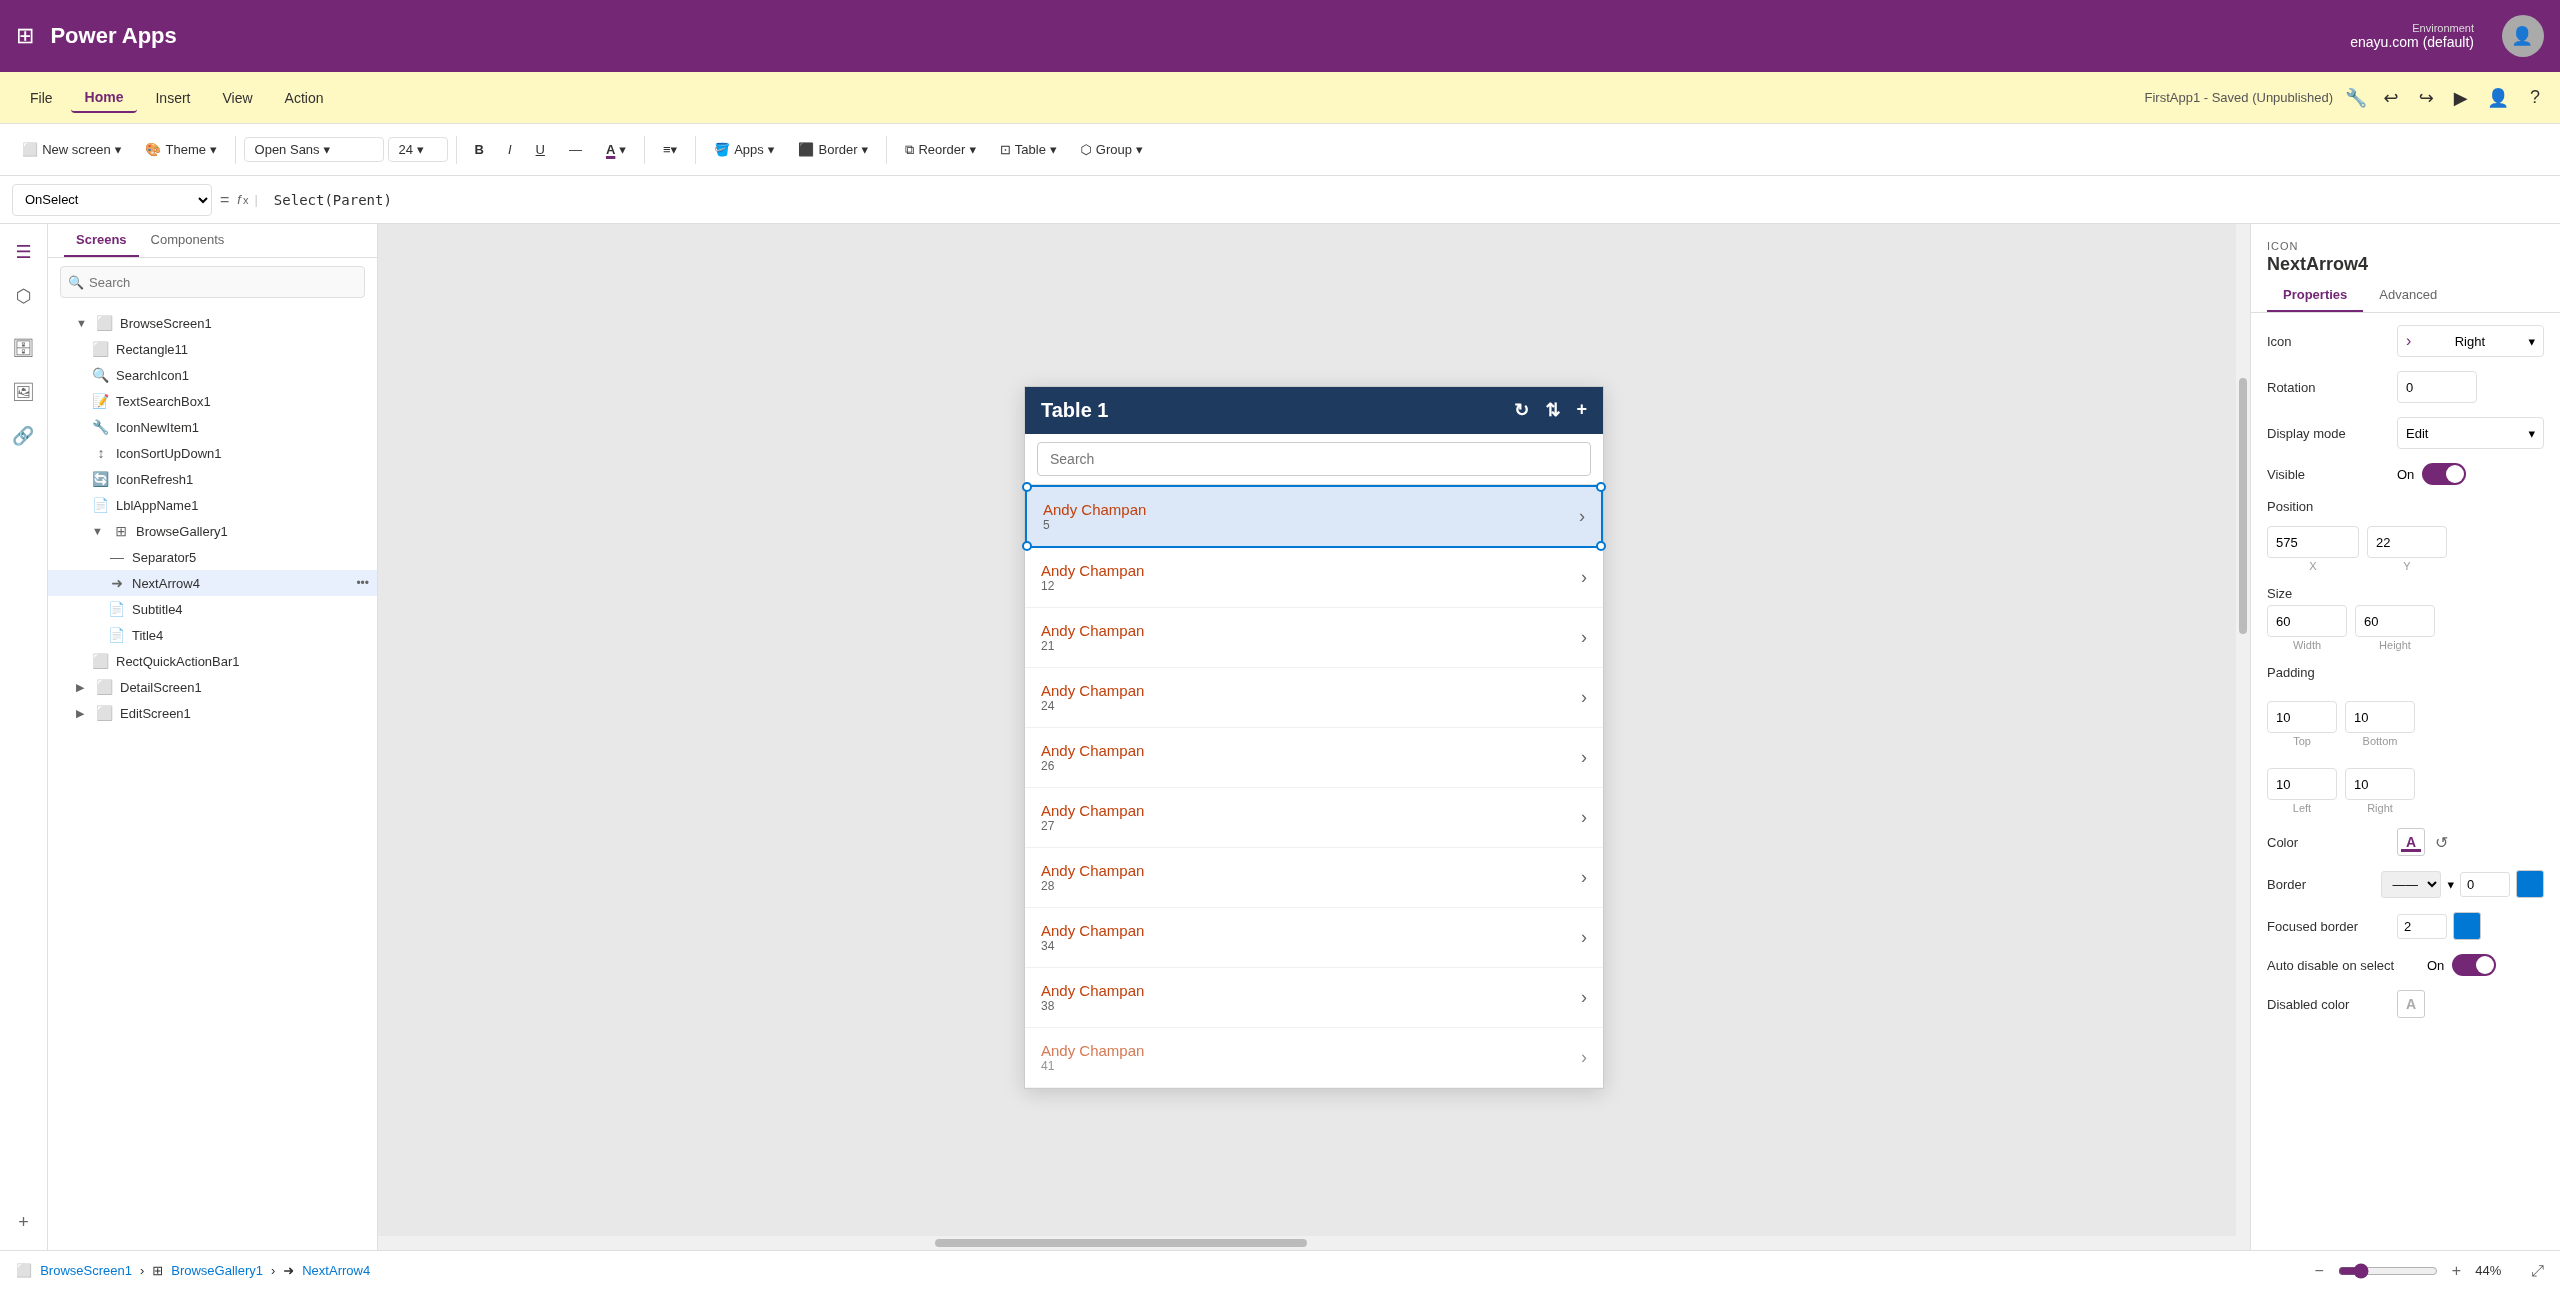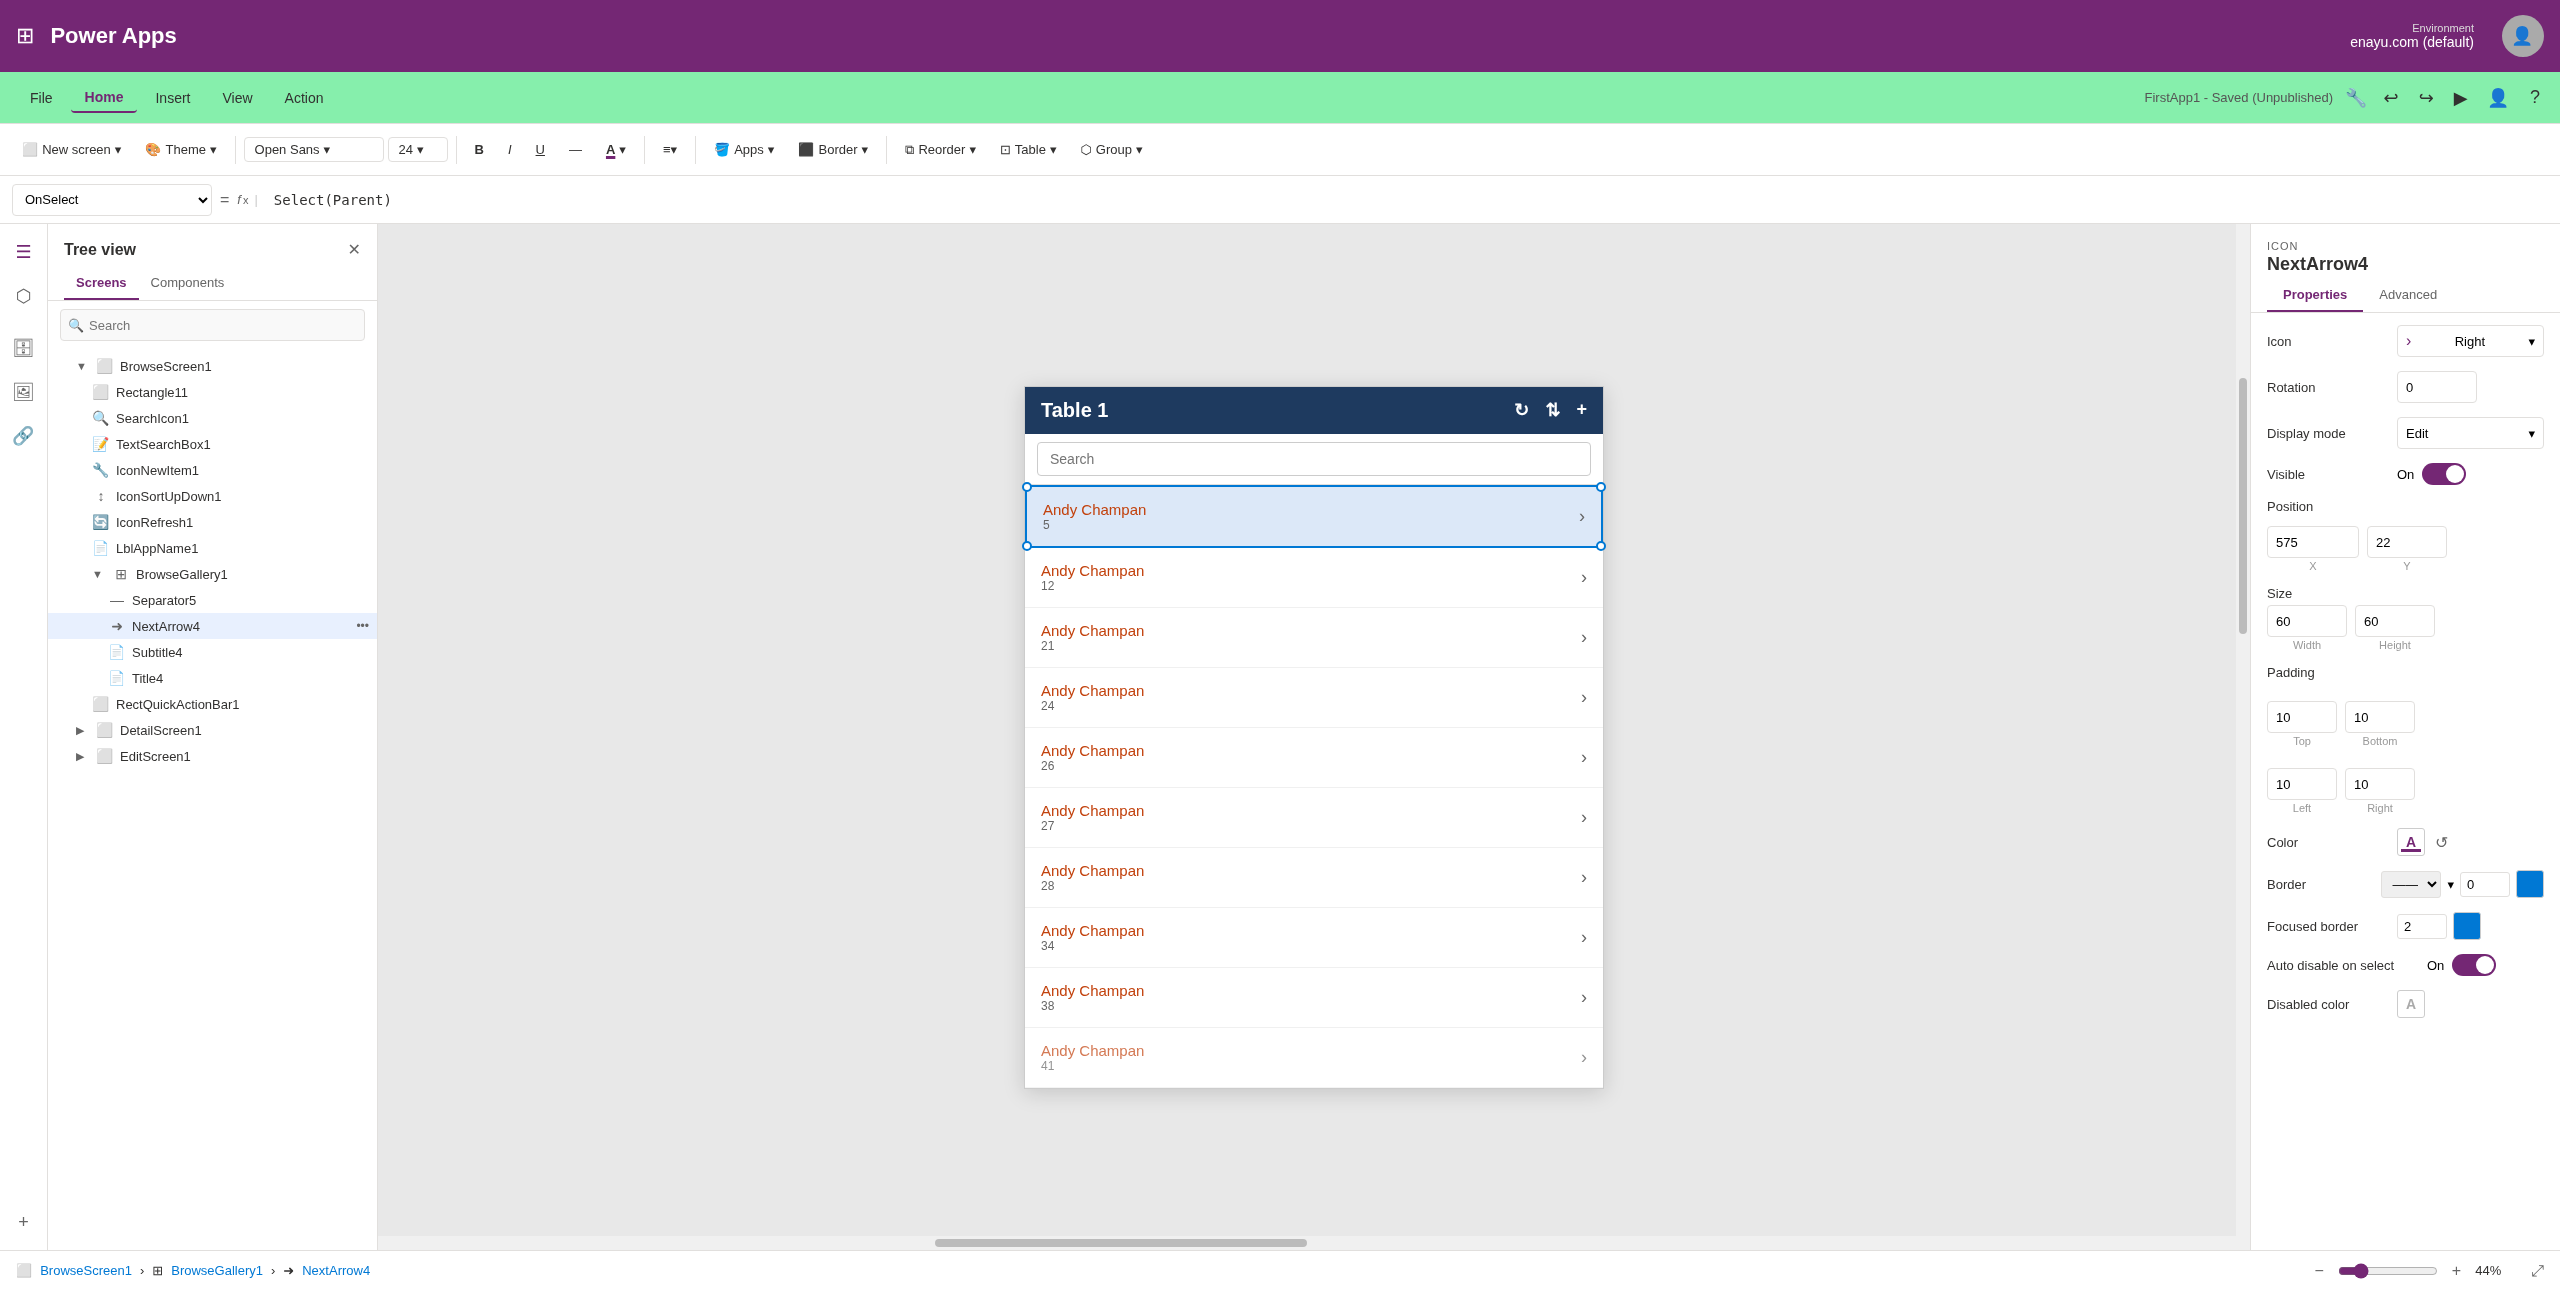--- a/index.html
+++ b/index.html
@@ -11,21 +11,21 @@
       height: 72px;
       display: flex;
       align-items: center;
       padding: 0 16px;
       gap: 16px;
       color: white;
     }
 
     
     #menubar {
-      background: #86efac;
+      background: #fef9c3;
       height: 52px;
       display: flex;
       align-items: center;
       padding: 0 16px;
       gap: 4px;
       border-bottom: 1px solid #e1dfdd;
     }
     .menu-item { padding: 6px 14px; font-size: 14px; cursor: pointer; border-radius: 4px; color: #323130; }
     .menu-item.active { font-weight: 600; border-bottom: 2px solid #742774; color: #742774; }
     .menubar-right { display: flex; align-items: center; gap: 12px; font-size: 13px; color: #323130; }
@@ -377,24 +377,20 @@
     <div class="side-icon active">☰</div>
     <div class="side-icon">⬡</div>
     <div class="side-icon" style="margin-top:8px;">🗄</div>
     <div class="side-icon">🖼</div>
     <div class="side-icon">🔗</div>
     <div style="flex:1;"></div>
     <div class="side-icon" style="margin-bottom:8px;">+</div>
   </div>
 
   <div id="tree-panel">
-    <div class="tree-header">
-      <span class="tree-title">Tree view</span>
-      <span class="tree-close">✕</span>
-    </div>
     <div class="tree-tabs">
       <div class="tree-tab active">Screens</div>
       <div class="tree-tab">Components</div>
     </div>
     <div class="tree-search">
       <div class="tree-search-wrap">
         <span class="search-icon">🔍</span>
         <input type="text" placeholder="Search" style="">
       </div>
     </div>

